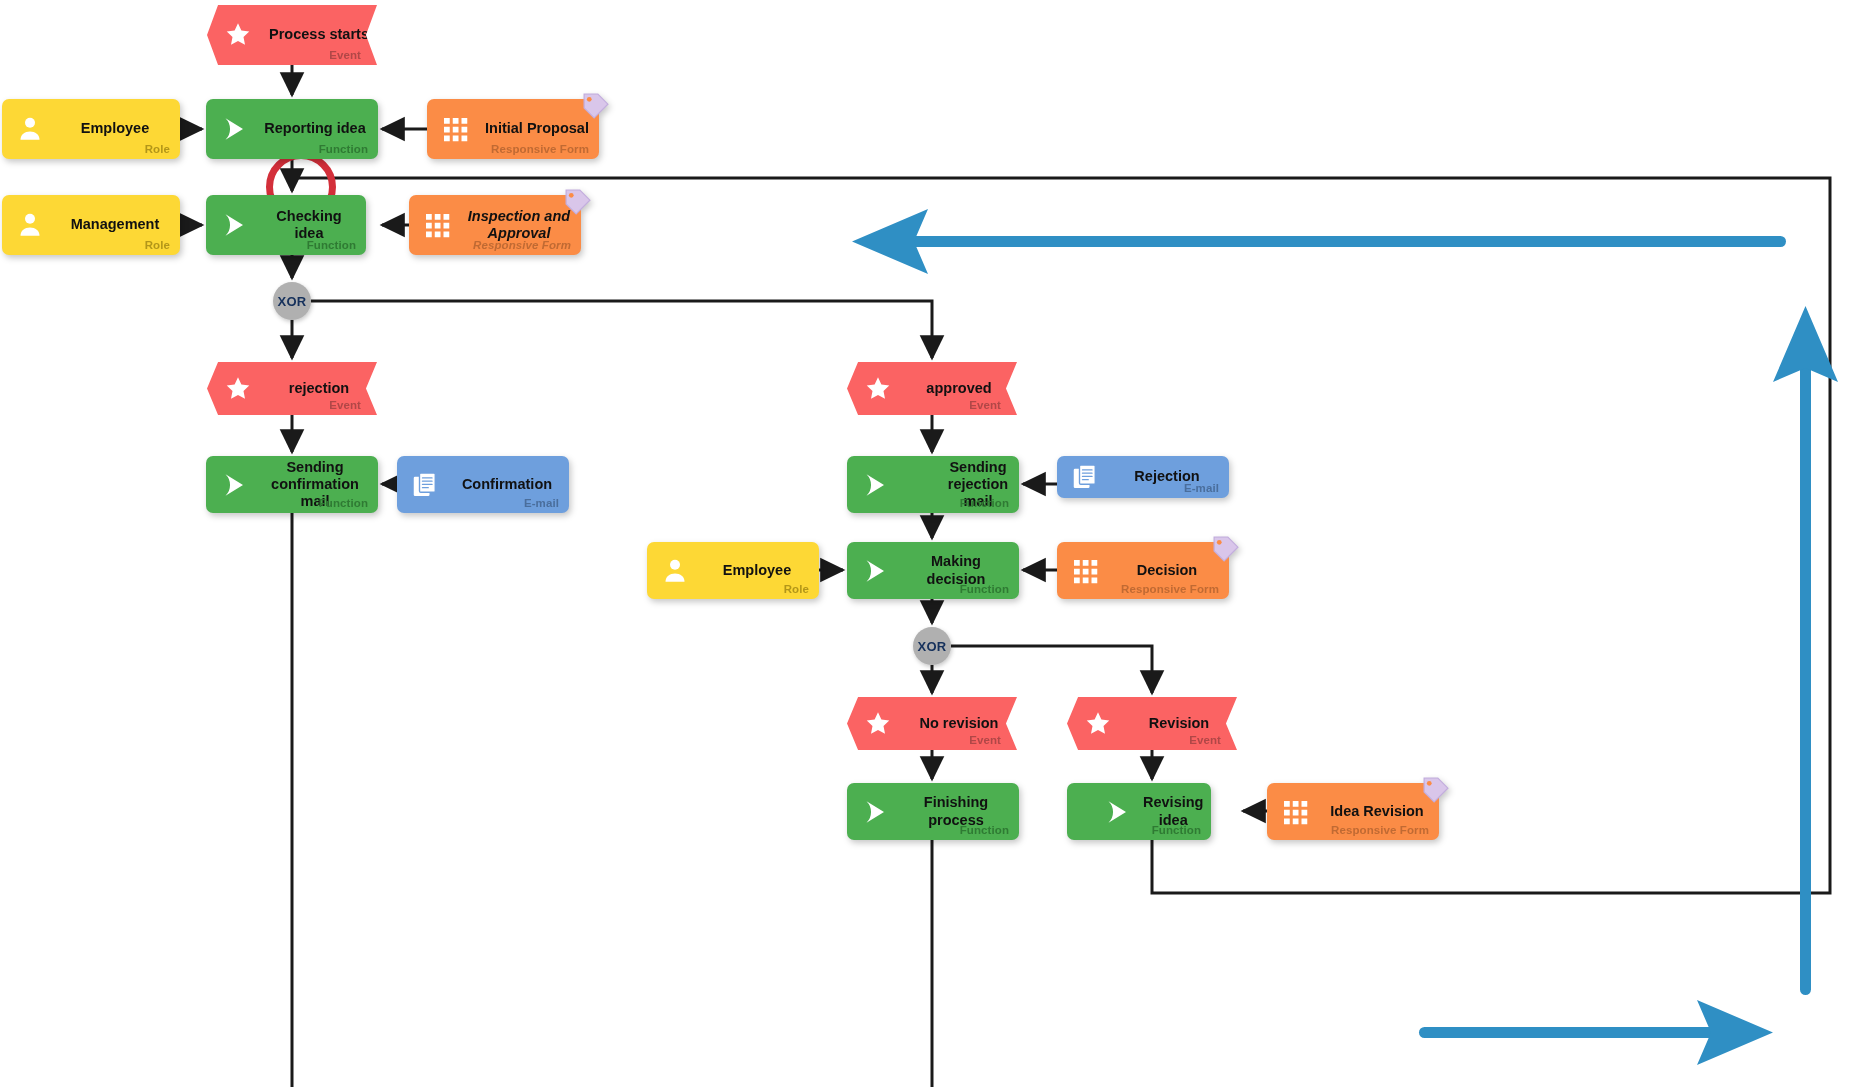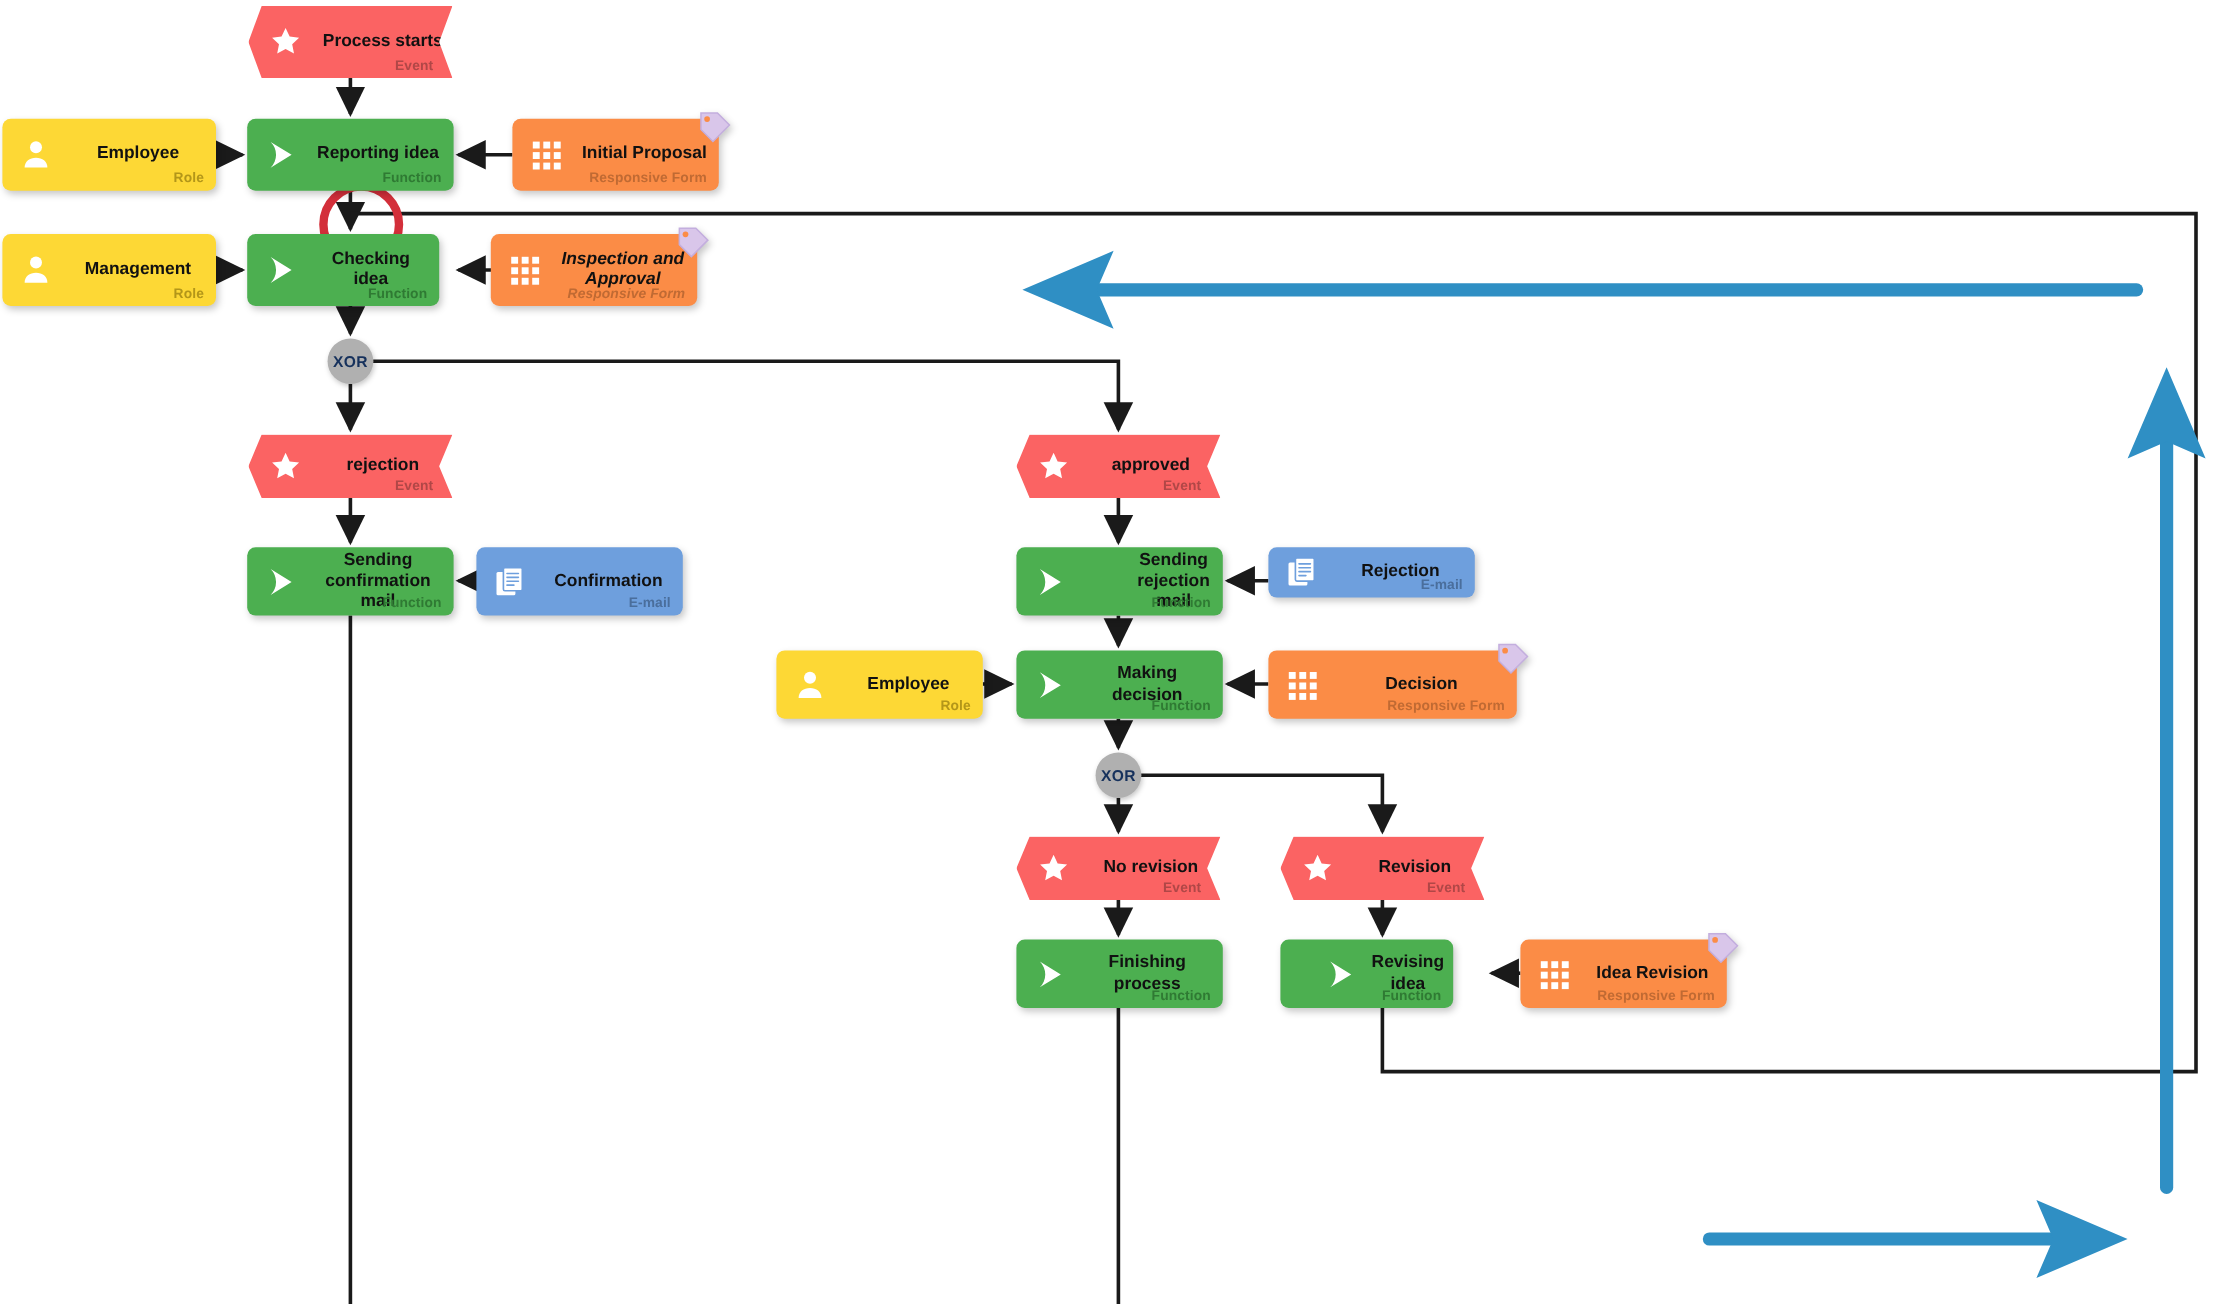--- a/index.html
+++ b/index.html
@@ -327,21 +327,21 @@
       </div>
       <div class="node fn" style="left: 847px; top: 542px; width: 172px; height: 57px;">
         <span class="ico">
           <svg width="30" height="30" viewBox="0 0 24 24">
             <path fill="#fff" d="M6 3.4 L20 12 L6 20.6 A12 12 0 0 0 6 3.4 z"></path>
           </svg>
         </span>
         <span class="title">Making decision</span>
         <span class="kind">Function</span>
       </div>
-      <div class="node form" style="left: 1057px; top: 542px; width: 207px; height: 57px;">
+      <div class="node form" style="left: 1057px; top: 542px; width: 172px; height: 57px;">
         <span class="ico">
           <svg width="30" height="30" viewBox="0 0 24 24">
             <rect x="3.2" y="3.2" width="4.6" height="4.6" fill="#fff"></rect>
             <rect x="10.2" y="3.2" width="4.6" height="4.6" fill="#fff"></rect>
             <rect x="17.2" y="3.2" width="4.6" height="4.6" fill="#fff"></rect>
             <rect x="3.2" y="10.2" width="4.6" height="4.6" fill="#fff"></rect>
             <rect x="10.2" y="10.2" width="4.6" height="4.6" fill="#fff"></rect>
             <rect x="17.2" y="10.2" width="4.6" height="4.6" fill="#fff"></rect>
             <rect x="3.2" y="17.2" width="4.6" height="4.6" fill="#fff"></rect>
             <rect x="10.2" y="17.2" width="4.6" height="4.6" fill="#fff"></rect>

